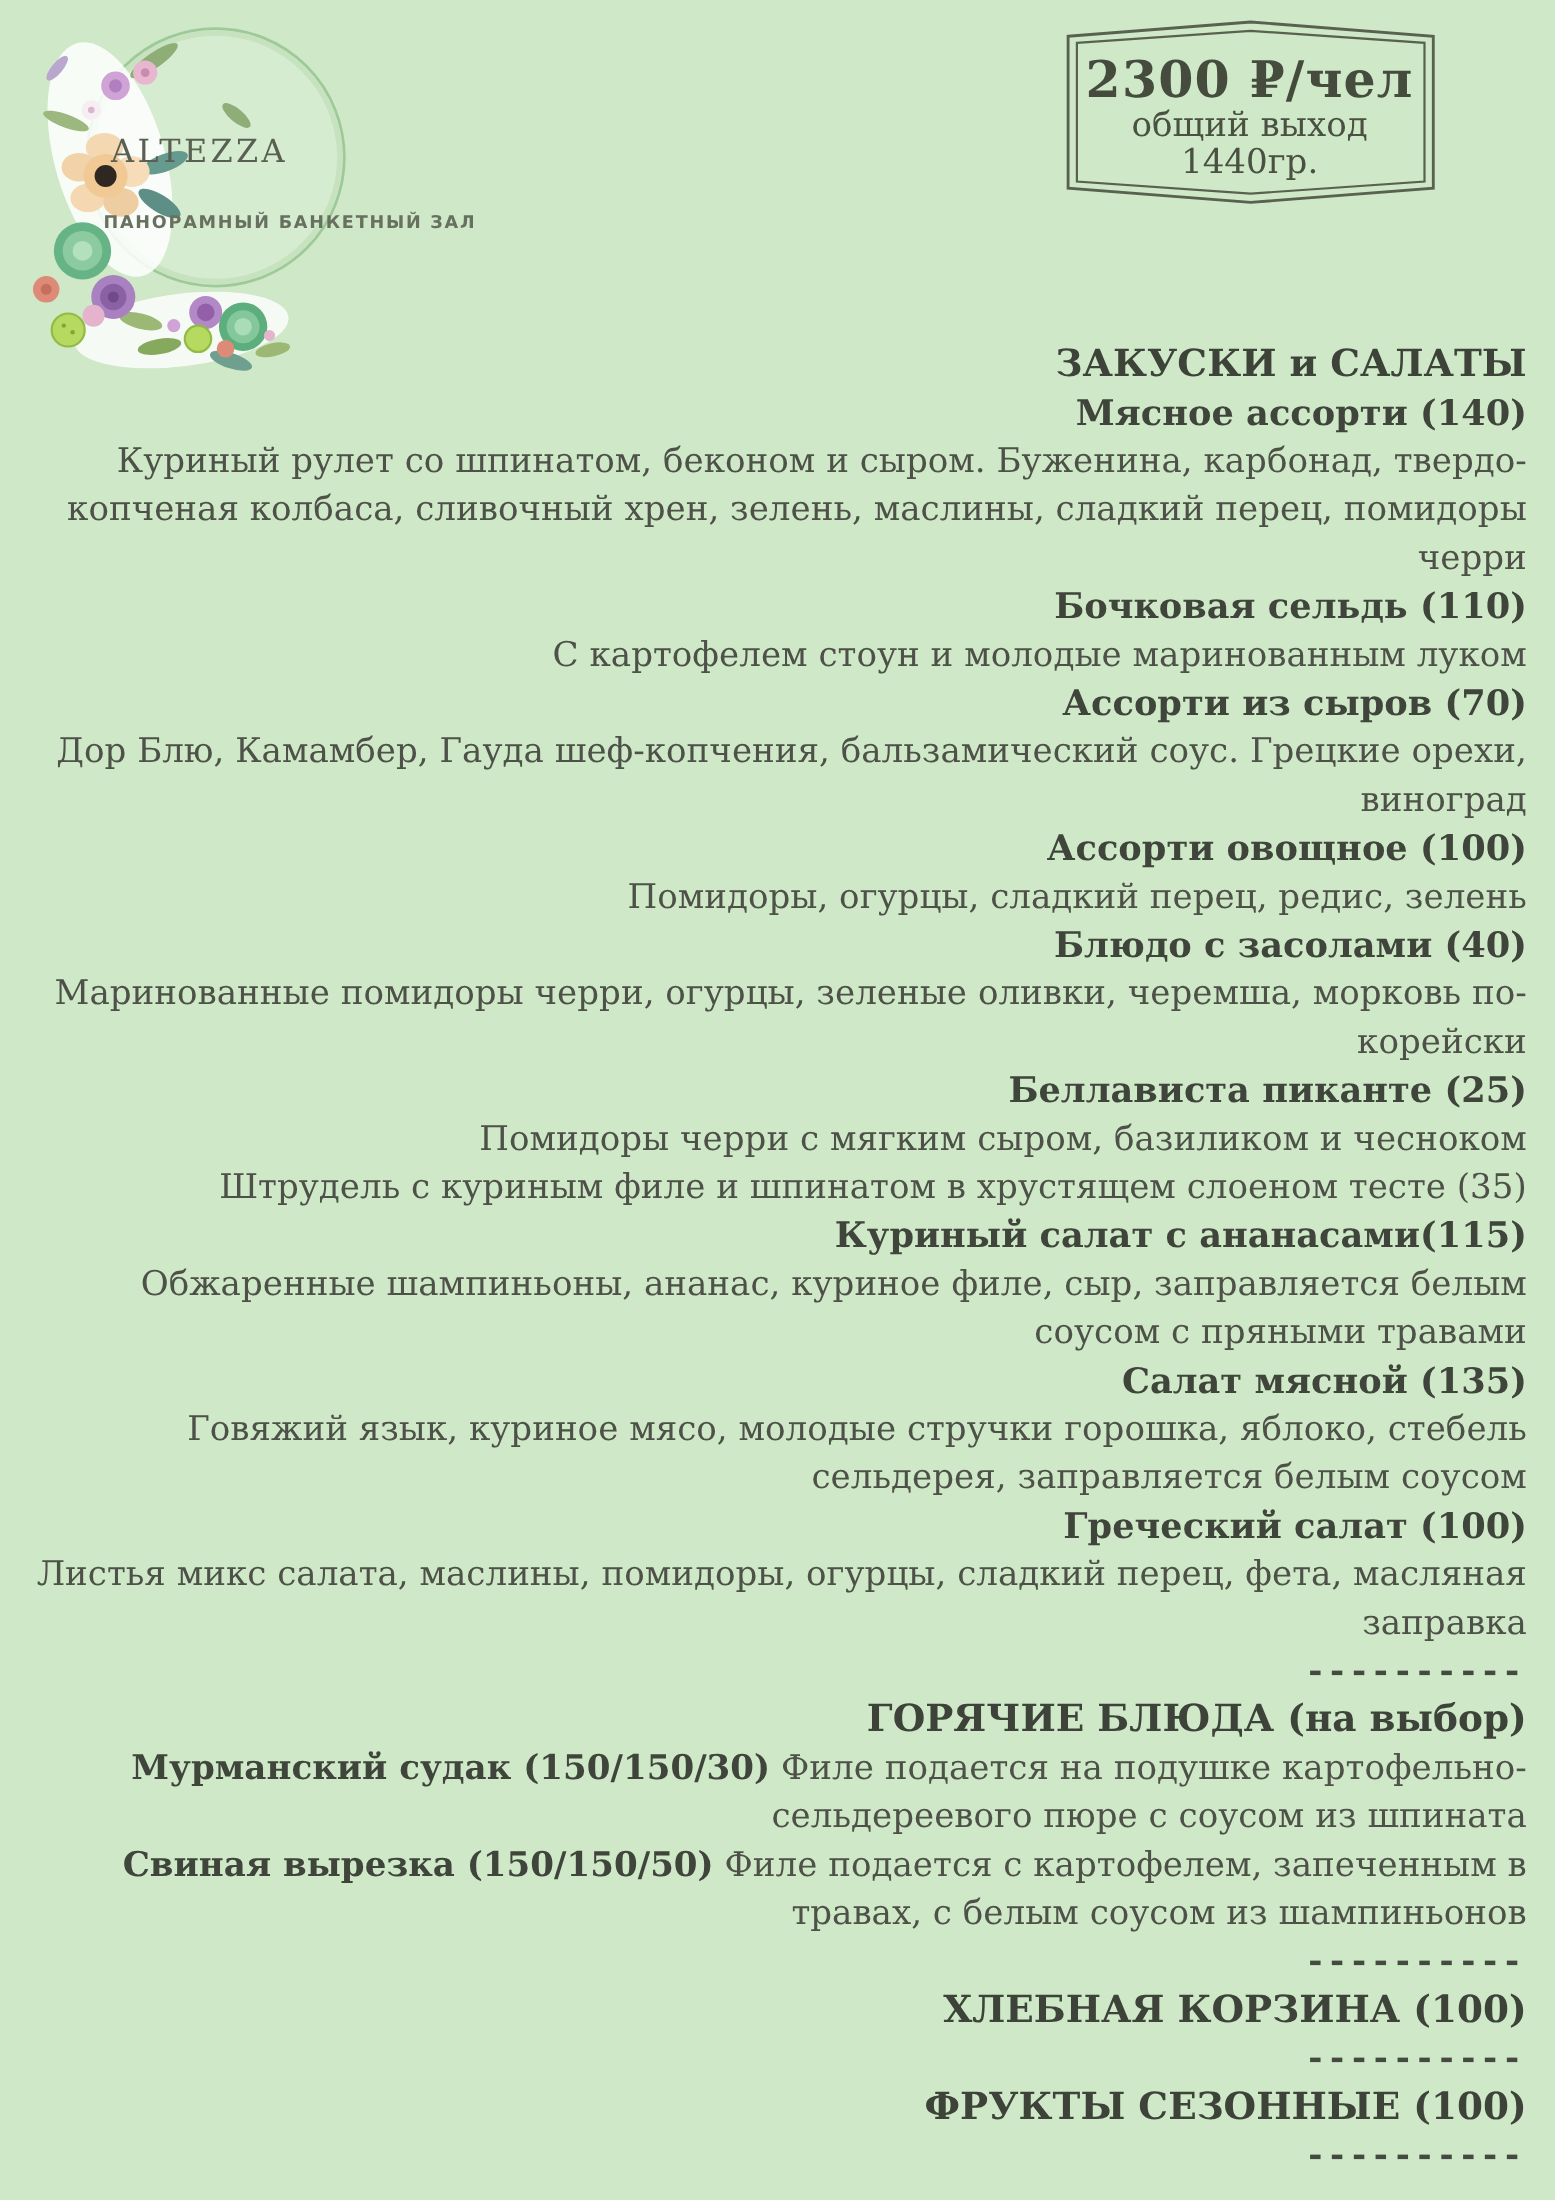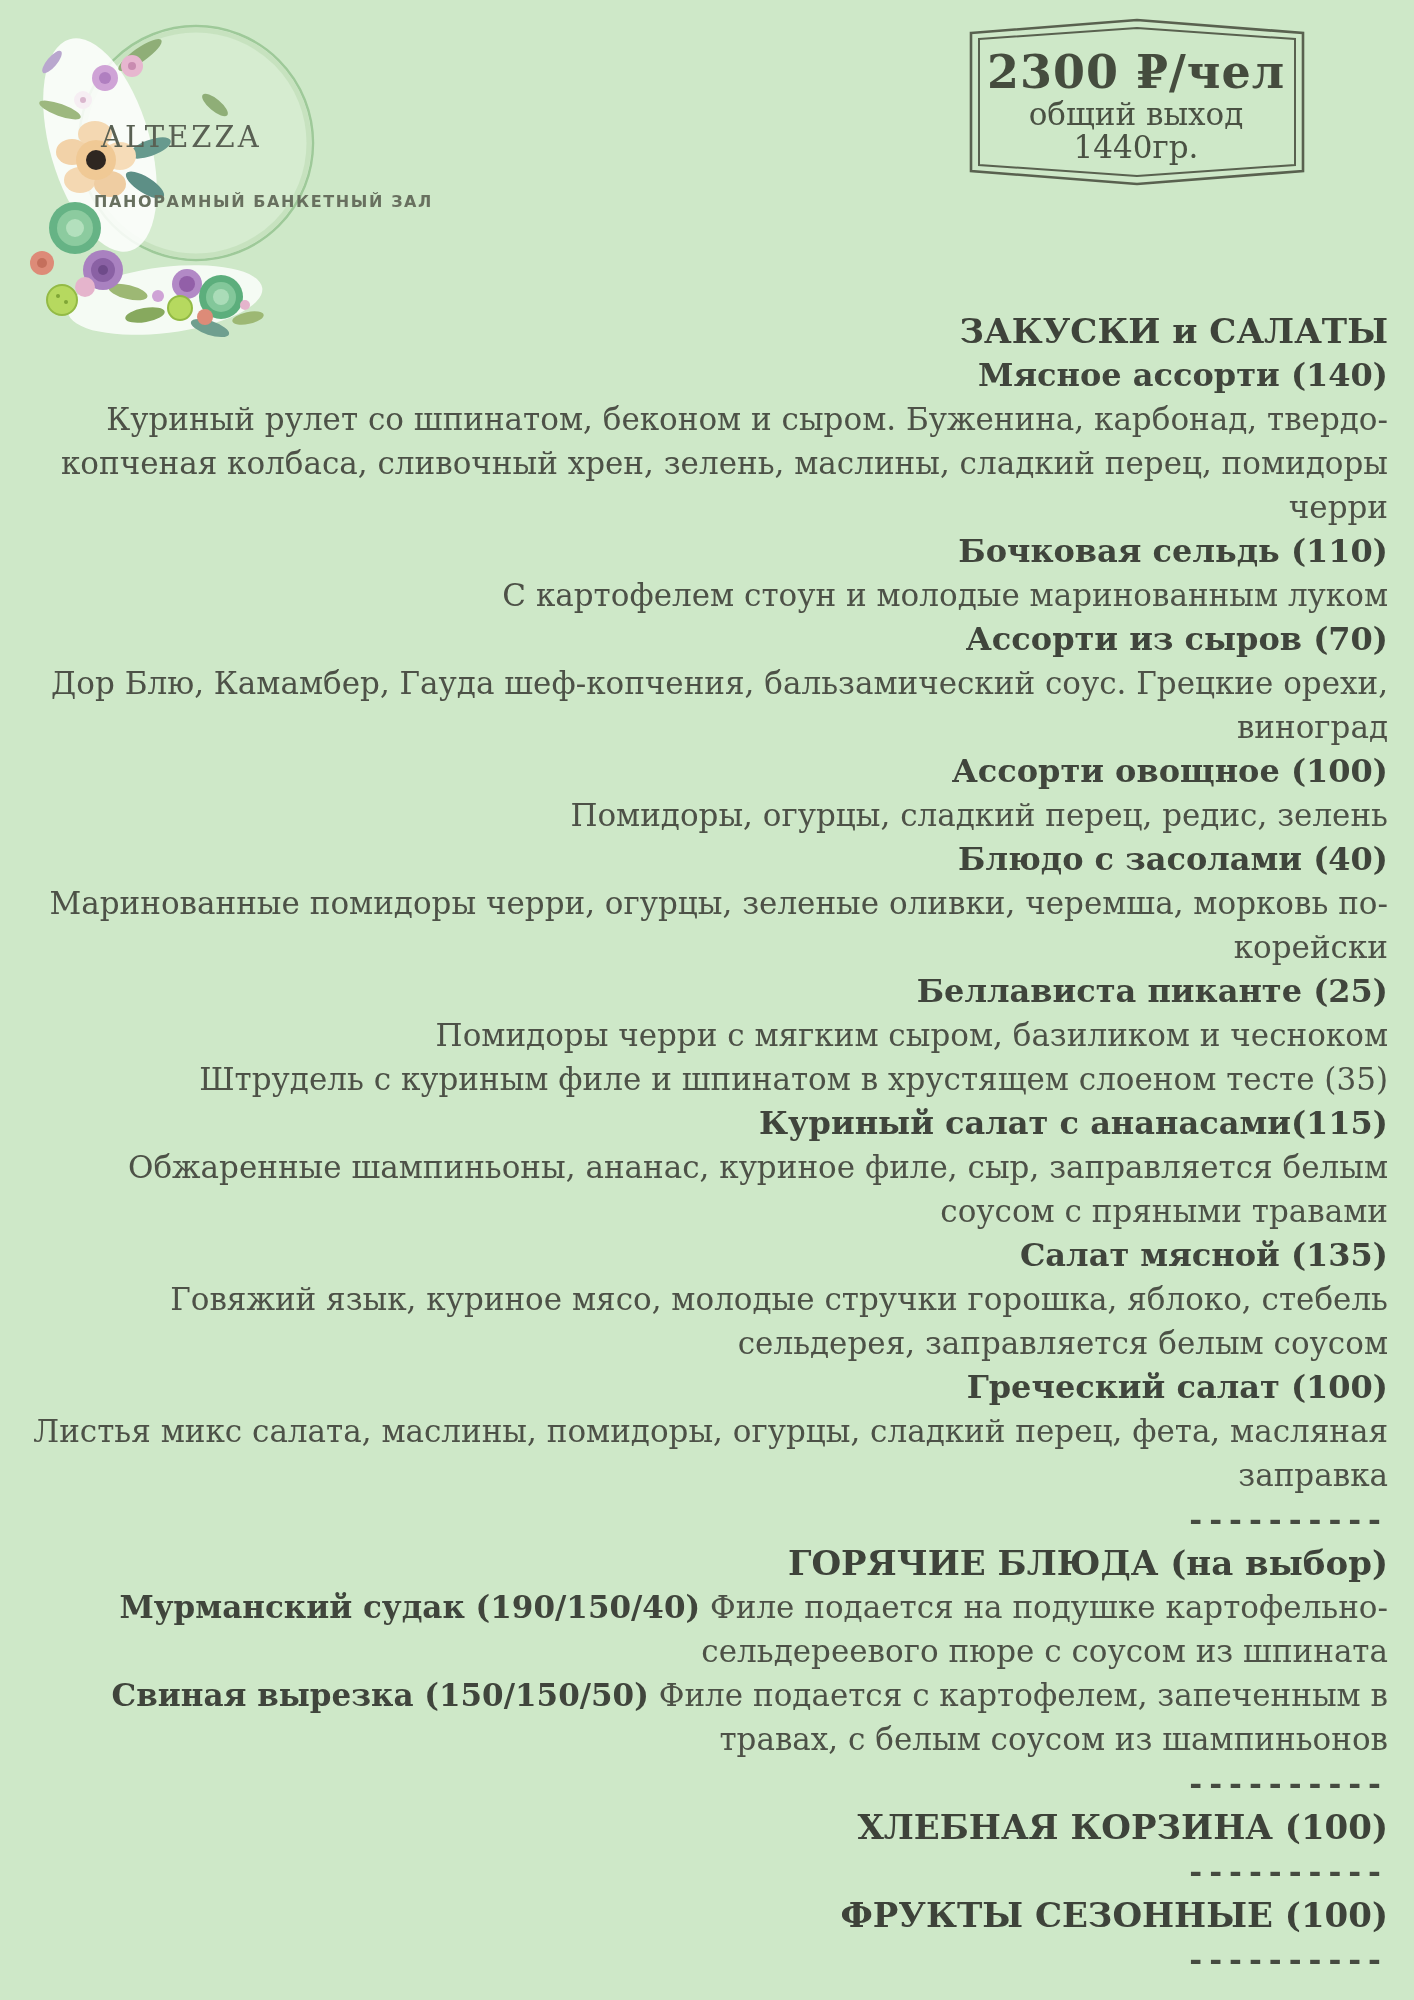--- a/index.html
+++ b/index.html
@@ -146,21 +146,21 @@
   <div class="t-body">Штрудель с куриным филе и шпинатом в хрустящем слоеном тесте (35)</div>
   <div class="t-dish">Куриный салат с ананасами(115)</div>
   <div class="t-body">Обжаренные шампиньоны, ананас, куриное филе, сыр, заправляется белым соусом с пряными травами</div>
   <div class="t-dish">Салат мясной (135)</div>
   <div class="t-body">Говяжий язык, куриное мясо, молодые стручки горошка, яблоко, стебель сельдерея, заправляется белым соусом</div>
   <div class="t-dish">Греческий салат (100)</div>
   <div class="t-body">Листья микс салата, маслины, помидоры, огурцы, сладкий перец, фета, масляная заправка</div>
   <div class="t-divider">----------</div>
   <div class="t-heading">ГОРЯЧИЕ БЛЮДА (на выбор)</div>
   <div class="t-body">
-    <span class="bold">Мурманский судак (190/150/40)</span><span> Филе подается на подушке картофельно-сельдереевого пюре с соусом из шпината</span>
+    <span class="bold">Мурманский судак (150/150/30)</span><span> Филе подается на подушке картофельно-сельдереевого пюре с соусом из шпината</span>
   </div>
   <div class="t-body">
     <span class="bold">Свиная вырезка (150/150/50)</span><span> Филе подается с картофелем, запеченным в травах, с белым соусом из шампиньонов</span>
   </div>
   <div class="t-divider">----------</div>
   <div class="t-heading">ХЛЕБНАЯ КОРЗИНА (100)</div>
   <div class="t-divider">----------</div>
   <div class="t-heading">ФРУКТЫ СЕЗОННЫЕ (100)</div>
   <div class="t-divider">----------</div>
 </div>

